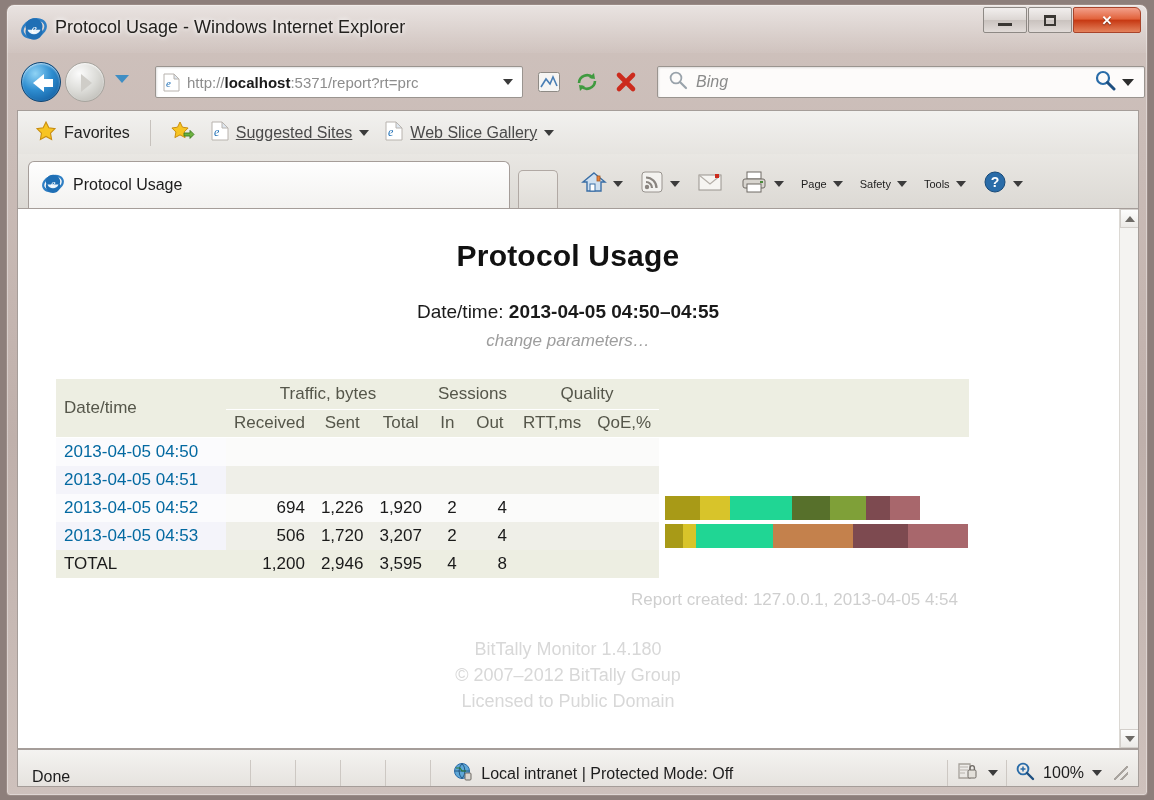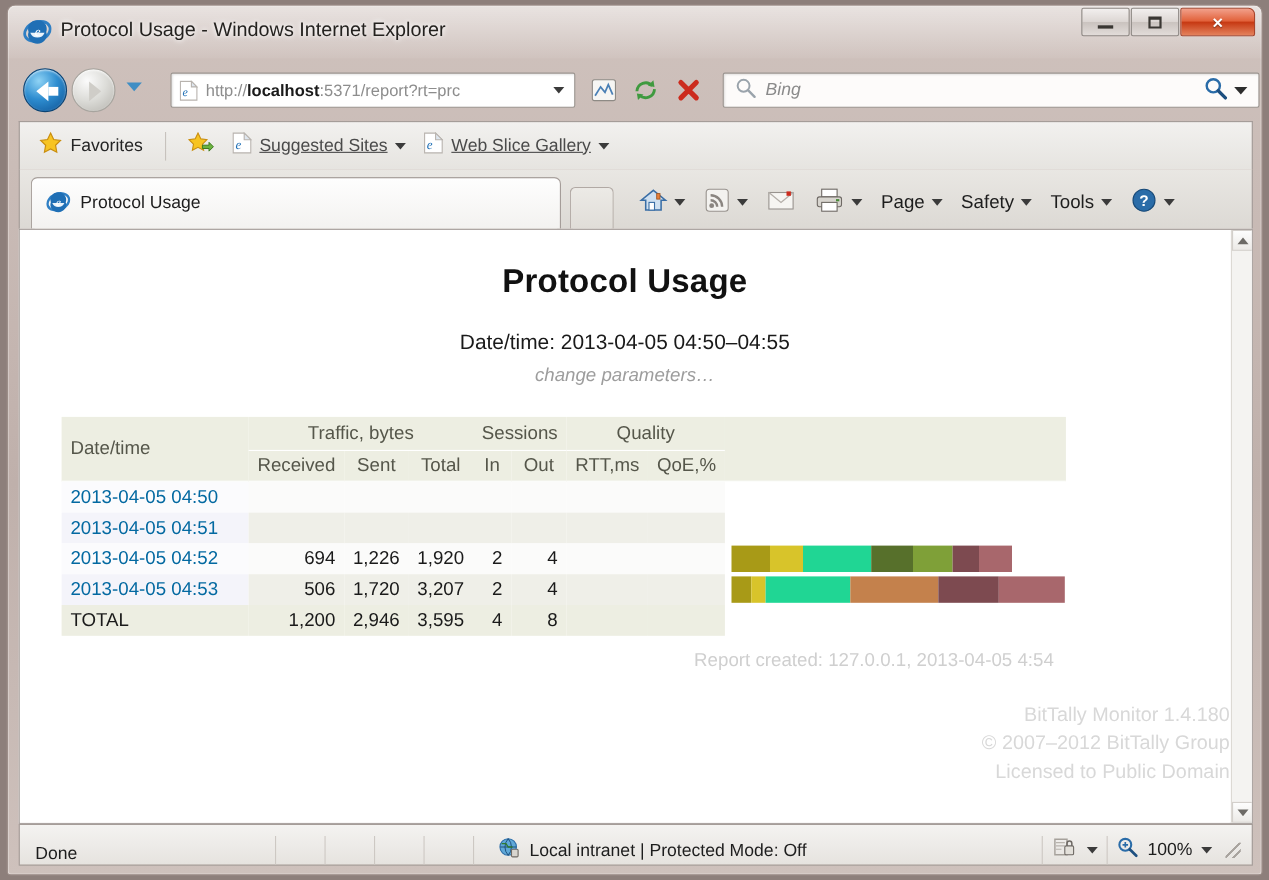--- a/index.html
+++ b/index.html
@@ -144,21 +144,21 @@
     display:flex; align-items:center; gap:9px; padding-left:13px;
   }
   .tab-label { font-size:16px; color:#1d1d1d; }
   .tab-new {
     position:absolute; left:500px; top:16px; width:40px; height:38px;
     background: linear-gradient(to bottom,#eceae6,#e0ddd8);
     border:1px solid #b1a9a4; border-bottom:none; border-radius:5px 5px 0 0;
   }
   .cmdbar { position:absolute; left:556px; top:8px; display:flex; align-items:center; height:44px; gap:3px; }
   .cmd { display:flex; align-items:center; gap:6px; padding:5px 7px; }
-  .cmd-label { font-size:17px; color:#1d1d1d; }
+  .cmd-label { font-size:11px; color:#1d1d1d; }
 
   
   .content {
     position:absolute; left:10px; top:203px; width:1122px; height:541px;
     background:#fff;
     border:1px solid #a59d99;
     overflow:hidden;
   }
   .page {
     position:absolute; left:0; top:0; width:1100px; height:539px;
@@ -179,21 +179,21 @@
   .tri-up { width:0;height:0;border-left:5px solid transparent;border-right:5px solid transparent;border-bottom:6px solid #6d6a66; }
   .tri-dn { width:0;height:0;border-left:5px solid transparent;border-right:5px solid transparent;border-top:6px solid #6d6a66; }
 
   h1.report-title {
     margin:0; padding-top:30px; text-align:center;
     font-size:30px; font-weight:bold; color:#111; letter-spacing:.2px;
   }
   .datetime-line {
     margin-top:28px; text-align:center; font-size:19px; color:#1a1a1a;
   }
-  .datetime-line b { font-weight:normal; }
+  .datetime-line b { font-weight:bold; }
   .change-params {
     margin-top:8px; text-align:center;
     font-size:17px; font-style:italic; color:#9d9d9d;
   }
 
   
   table.report {
     margin-top:28px; margin-left:38px;
     border-collapse: separate; border-spacing:0;
     font-size:17px; color:#1a1a1a;
@@ -218,21 +218,21 @@
   table.report tr.even td.bar-cell, table.report tr.odd td.bar-cell { background:transparent !important; }
 
   .bar { height:24px; display:flex; }
   .bar span { display:block; height:100%; }
 
   .report-created {
     margin-top:12px; margin-right:160px;
     text-align:right; font-size:17px; color:#cfcfcf;
   }
   .footer {
-    margin-top:26px; text-align:right;
+    margin-top:26px; text-align:center;
     font-size:18px; color:#d8d8d8; line-height:1.45;
   }
 
   
   .statusbar {
     position:absolute; left:10px; top:744px; width:1122px; height:38px;
     background: linear-gradient(to bottom,#f4f3f1,#e6e3df);
     border:1px solid #a59d99;
     display:flex; align-items:flex-end;
   }

